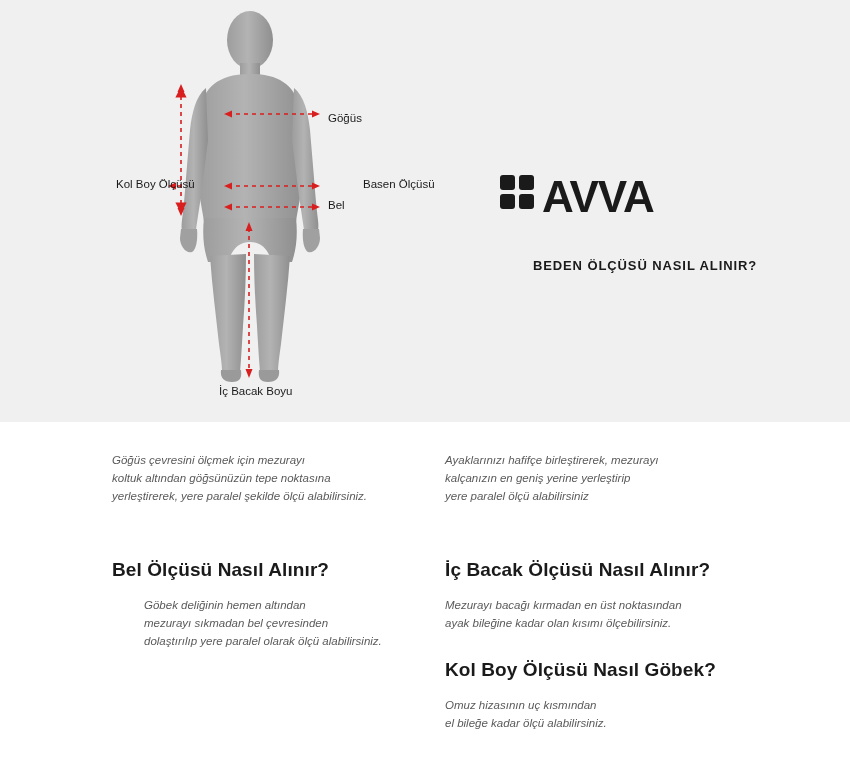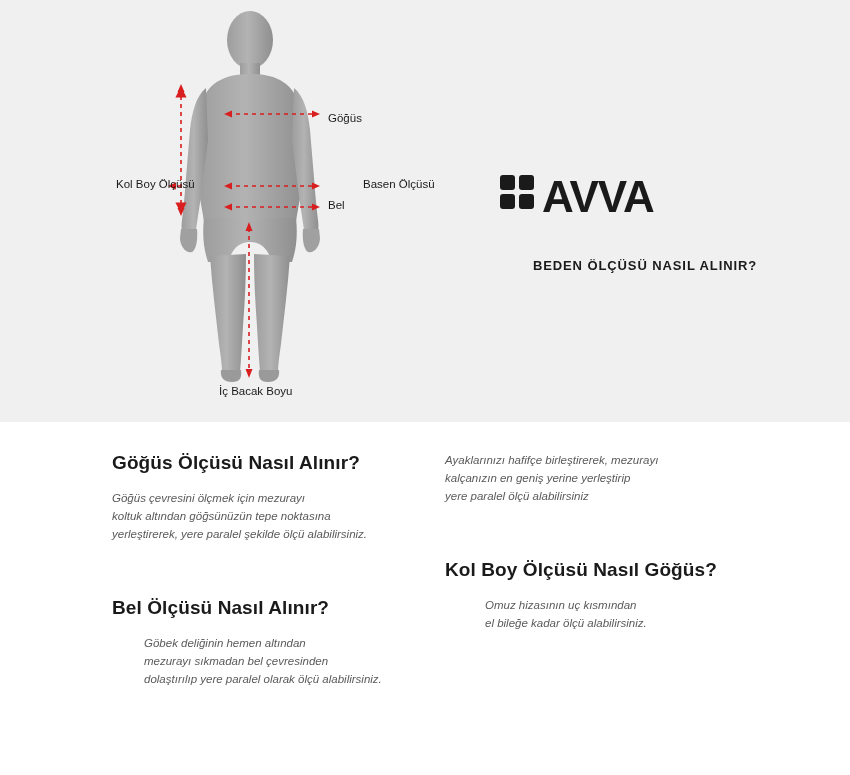--- a/index.html
+++ b/index.html
@@ -244,21 +244,20 @@
       </div>
       <div class="brand-sub">BEDEN ÖLÇÜSÜ NASIL ALINIR?</div>
     </div>
   </div>
 
   <div class="bottom-panel">
 
     <div class="col col-left">
       <div class="sp-1"></div>
       <div class="blk">
-        <h3>Göğüs Ölçüsü Nasıl Alınır?</h3>
         <p style="white-space:pre-line;">Göğüs çevresini ölçmek için mezurayı
 koltuk altından göğsünüzün tepe noktasına
 yerleştirerek, yere paralel şekilde ölçü alabilirsiniz.</p>
       </div>
       <div class="sp-2"></div>
       <div class="blk">
         <h3>Bel Ölçüsü Nasıl Alınır?</h3>
         <p style="white-space:pre-line;margin-left:32px;">Göbek deliğinin hemen altından
 mezurayı sıkmadan bel çevresinden
 dolaştırılıp yere paralel olarak ölçü alabilirsiniz.</p>
@@ -267,20 +266,25 @@
 
     <div class="col col-right">
       <div class="sp-1"></div>
       <div class="blk">
         <p style="white-space:pre-line;">Ayaklarınızı hafifçe birleştirerek, mezurayı
 kalçanızın en geniş yerine yerleştirip
 yere paralel ölçü alabilirsiniz</p>
       </div>
       <div class="sp-2"></div>
       <div class="blk">
-        <h3>Kol Boy Ölçüsü Nasıl Göğüs?</h3>
-        <p style="white-space:pre-line;margin-left:40px;">Omuz hizasının uç kısmından
+        <h3>İç Bacak Ölçüsü Nasıl Alınır?</h3>
+        <p style="white-space:pre-line;">Mezurayı bacağı kırmadan en üst noktasından
+ayak bileğine kadar olan kısımı ölçebilirsiniz.</p>
+      </div>
+      <div class="blk">
+        <h3>Kol Boy Ölçüsü Nasıl Göbek?</h3>
+        <p style="white-space:pre-line;">Omuz hizasının uç kısmından
 el bileğe kadar ölçü alabilirsiniz.</p>
       </div>
     </div>
   </div>
 
 </div>
 
 </body></html>

